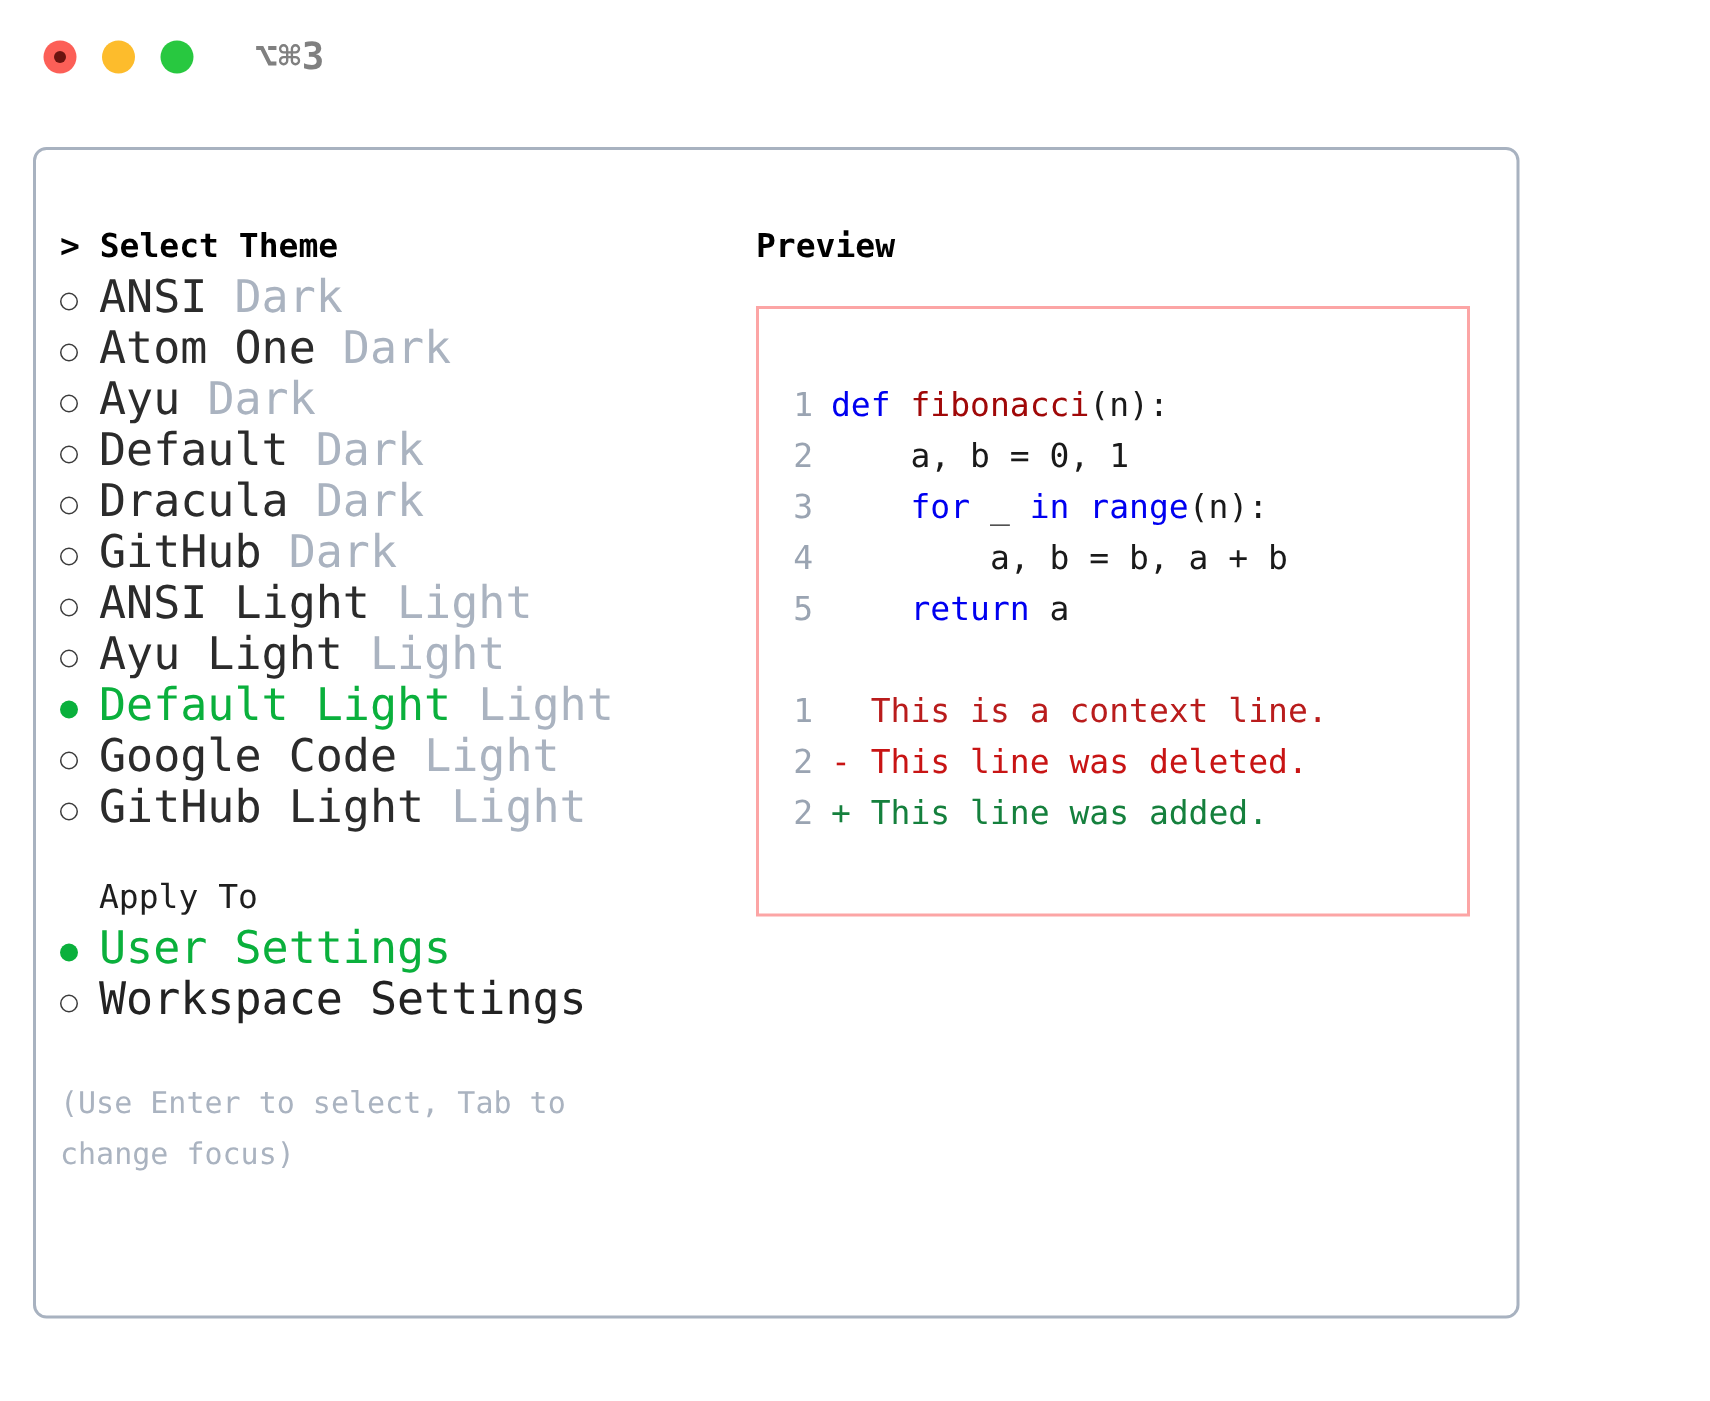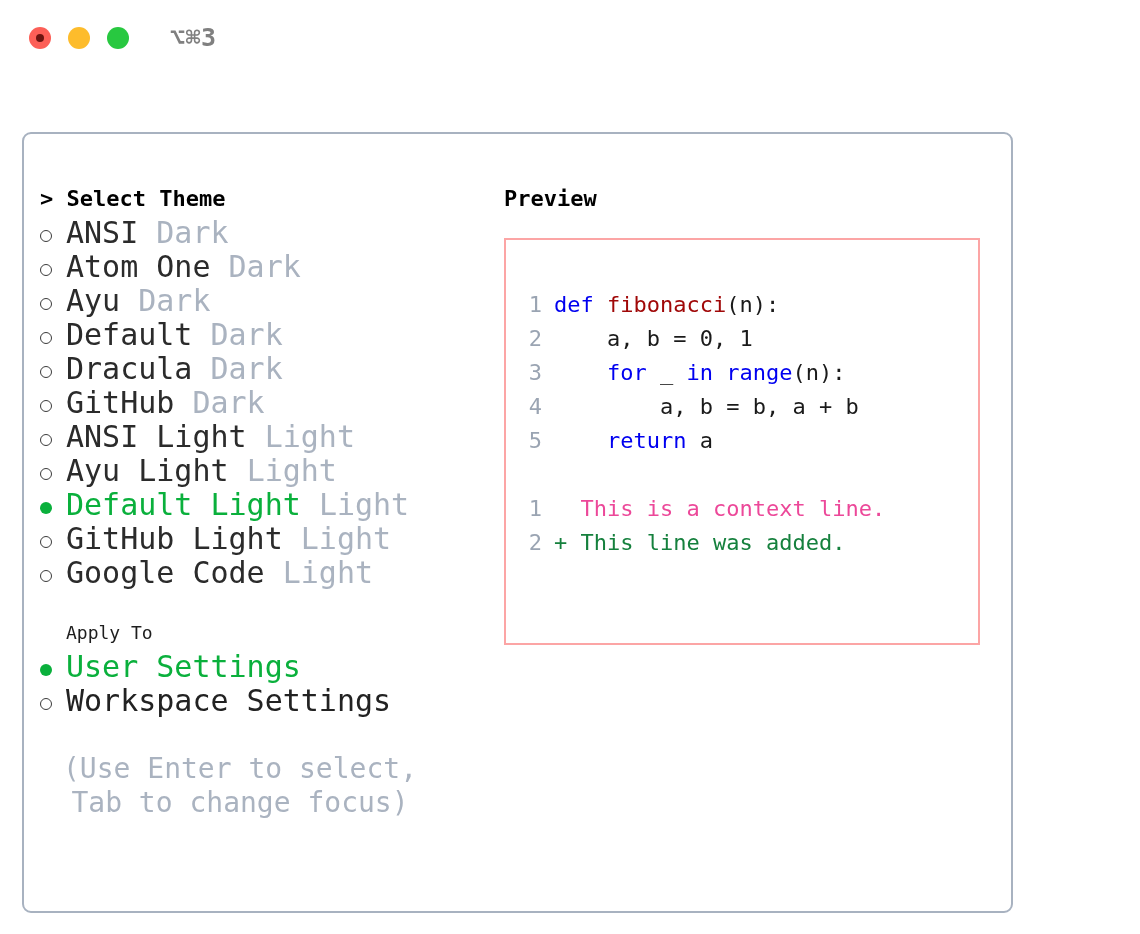--- a/index.html
+++ b/index.html
@@ -65,21 +65,20 @@
   #panel {
     position: absolute;
     left: 22px;
     top: 98px;
     width: 991px;
     height: 781px;
     border: 2px solid #a8b2c0;
     border-radius: 9px;
     box-sizing: border-box;
     background: #ffffff;
-    margin-top: 34px;
   }
 
   
   #left-col {
     position: absolute;
     left: 16px;
     top: 48px;
     width: 440px;
   }
 
@@ -123,34 +122,33 @@
   }
   .marker-wrap {
     display: inline-block;
     width: 26px;
   }
 
   #apply-block { margin-top: 26px; }
   #apply-title {
     height: 34px;
     line-height: 34px;
-    font-size: 18px;
+    font-size: 22px;
     color: #1e1e1e;
     padding-left: 26px;
     white-space: pre;
   }
 
   #hint {
     margin-top: 34px;
-    font-size: 28px;
+    font-size: 20px;
     line-height: 34px;
     color: #aab3c0;
     width: 400px;
     white-space: pre-wrap;
-    text-align: center;
   }
 
   
   #right-col {
     position: absolute;
     left: 480px;
     top: 48px;
     width: 490px;
   }
   #preview-title {
@@ -185,21 +183,21 @@
   .ln {
     display: inline-block;
     width: 22px;
     text-align: right;
     color: #9aa4b2;
     margin-right: 12px;
   }
   .kw   { color: #0000f0; }
   .fn   { color: #a00808; }
   .plain{ color: #1a1a1a; }
-  .ctx  { color: #ec4899; }
+  .ctx  { color: #b91c1c; }
   .del  { color: #c81414; }
   .add  { color: #15803d; }
   .blank-line { height: 34px; }
 </style>
 </head>
 <body>
 
 <div id="window">
 
   <div id="titlebar">
@@ -218,22 +216,22 @@
       <div id="theme-list">
           <div class="row"><span class="marker-wrap"><span class="dot-hollow"></span></span><span class="theme-name">ANSI</span> <span class="theme-tag">Dark</span></div>
           <div class="row"><span class="marker-wrap"><span class="dot-hollow"></span></span><span class="theme-name">Atom One</span> <span class="theme-tag">Dark</span></div>
           <div class="row"><span class="marker-wrap"><span class="dot-hollow"></span></span><span class="theme-name">Ayu</span> <span class="theme-tag">Dark</span></div>
           <div class="row"><span class="marker-wrap"><span class="dot-hollow"></span></span><span class="theme-name">Default</span> <span class="theme-tag">Dark</span></div>
           <div class="row"><span class="marker-wrap"><span class="dot-hollow"></span></span><span class="theme-name">Dracula</span> <span class="theme-tag">Dark</span></div>
           <div class="row"><span class="marker-wrap"><span class="dot-hollow"></span></span><span class="theme-name">GitHub</span> <span class="theme-tag">Dark</span></div>
           <div class="row"><span class="marker-wrap"><span class="dot-hollow"></span></span><span class="theme-name">ANSI Light</span> <span class="theme-tag">Light</span></div>
           <div class="row"><span class="marker-wrap"><span class="dot-hollow"></span></span><span class="theme-name">Ayu Light</span> <span class="theme-tag">Light</span></div>
           <div class="row selected"><span class="marker-wrap"><span class="dot-filled"></span></span><span class="theme-name">Default Light</span> <span class="theme-tag">Light</span></div>
+          <div class="row"><span class="marker-wrap"><span class="dot-hollow"></span></span><span class="theme-name">Google Code</span> <span class="theme-tag">Light</span></div>
           <div class="row"><span class="marker-wrap"><span class="dot-hollow"></span></span><span class="theme-name">GitHub Light</span> <span class="theme-tag">Light</span></div>
-          <div class="row"><span class="marker-wrap"><span class="dot-hollow"></span></span><span class="theme-name">Google Code</span> <span class="theme-tag">Light</span></div>
         </div>
 
       <div id="apply-block">
         <div id="apply-title">Apply To</div>
         <div id="apply-list">
             <div class="row selected"><span class="marker-wrap"><span class="dot-filled"></span></span><span class="opt-label">User Settings</span></div>
             <div class="row"><span class="marker-wrap"><span class="dot-hollow"></span></span><span class="opt-label">Workspace Settings</span></div>
           </div>
       </div>
 
@@ -244,19 +242,20 @@
       <div id="preview-title">Preview</div>
       <div id="preview-box">
         <div id="code-area">
             <div class="code-line"><span class="ln">1</span><span class="kw">def </span><span class="fn">fibonacci</span><span class="plain">(n):</span></div>
             <div class="code-line"><span class="ln">2</span><span class="plain">    a, b = 0, 1</span></div>
             <div class="code-line"><span class="ln">3</span><span class="plain">    </span><span class="kw">for</span><span class="plain"> _ </span><span class="kw">in</span><span class="plain"> </span><span class="kw">range</span><span class="plain">(n):</span></div>
             <div class="code-line"><span class="ln">4</span><span class="plain">        a, b = b, a + b</span></div>
             <div class="code-line"><span class="ln">5</span><span class="plain">    </span><span class="kw">return</span><span class="plain"> a</span></div>
             <div class="blank-line"></div>
             <div class="code-line"><span class="ln">1</span><span class="ctx">  This is a context line.</span></div>
+            <div class="code-line"><span class="ln">2</span><span class="del">- This line was deleted.</span></div>
             <div class="code-line"><span class="ln">2</span><span class="add">+ This line was added.</span></div>
           </div>
       </div>
     </div>
 
   </div>
 </div>
 
 </body></html>

